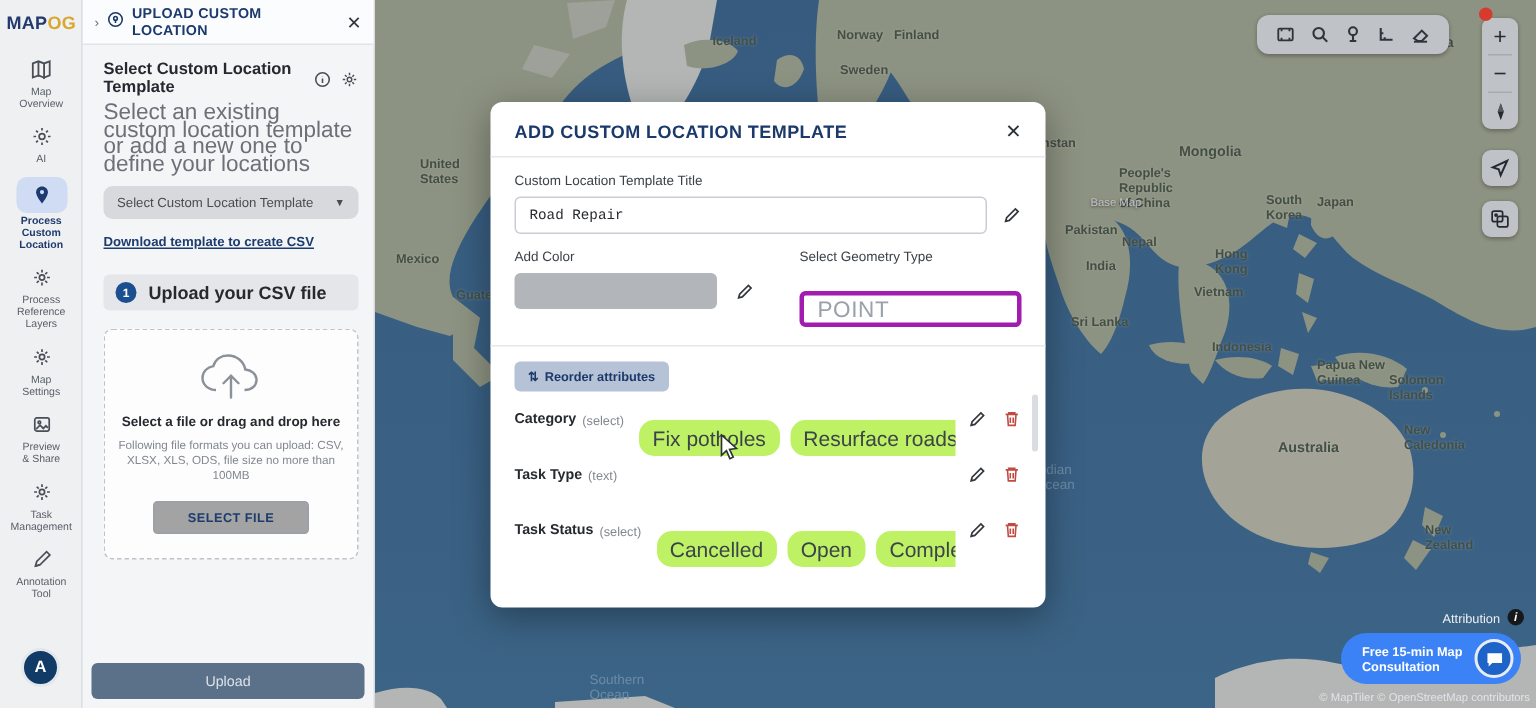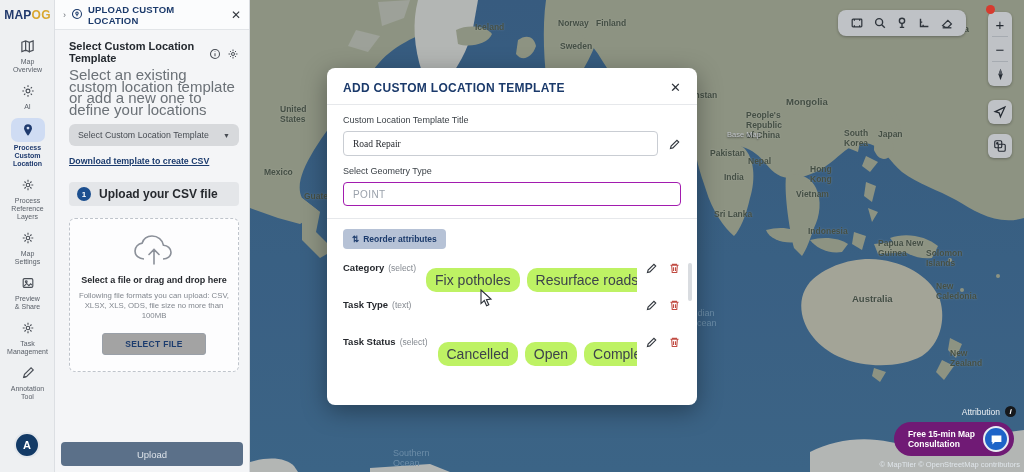--- a/index.html
+++ b/index.html
@@ -31,21 +31,21 @@
             font-size:15px; color:#2c3138; cursor:pointer; }
   .rc-sep { width:16px; height:1px; background:#d3d6da; }
   .basemap-label { position:absolute; left:727px; top:130px; font-size:7.5px; color:#f0f2f4;
                    text-shadow:0 1px 2px rgba(0,0,0,.6); z-index:4; }
 
   
   .attrib-line { position:absolute; right:8px; top:406px; font-size:8.5px; color:#eef1f4; z-index:6;
                  display:flex; align-items:center; gap:5px; }
   .attrib-info { width:11px; height:11px; border-radius:50%; background:#16181b; color:#fff; font-size:8px;
                  display:flex; align-items:center; justify-content:center; font-style:italic; font-weight:bold;}
-  .consult { position:absolute; right:10px; top:422px; height:34px; background:#701a75; border-radius:18px;
+  .consult { position:absolute; right:10px; top:422px; height:34px; background:#3b82f6; border-radius:18px;
              display:flex; align-items:center; padding:0 5px 0 14px; gap:8px; z-index:6; }
   .consult-text { color:#fff; font-size:8.5px; font-weight:bold; line-height:10.5px; white-space:pre-line; }
   .consult-icon { width:26px; height:26px; border-radius:50%; background:#1d63c8; border:2px solid #e8edf3;
                   display:flex; align-items:center; justify-content:center; }
   .copyright { position:absolute; right:4px; top:460px; font-size:7.5px; color:#dfe5ea; z-index:6; }
 
   
   .sidebar { position:absolute; left:0; top:0; width:55px; height:472px; background:#eef0f2;
              border-right:1px solid #dcdfe3; z-index:8; }
   .logo { position:absolute; left:0; top:0; width:55px; height:30px; display:flex; align-items:center;
@@ -99,28 +99,28 @@
   
   .modal { position:absolute; left:327px; top:68px; width:370px; height:337px; background:#fff;
            border-radius:8px; box-shadow:0 6px 24px rgba(0,0,0,.35); z-index:10; }
   .modal-head { display:flex; align-items:center; padding:12px 16px 9px; border-bottom:1px solid #e6e8eb; }
   .modal-title { flex:1; font-size:12px; font-weight:bold; color:#1b3a6b; letter-spacing:.3px; }
   .modal-close { font-size:13px; color:#2c3138; cursor:pointer; }
   .modal-body { padding:10px 16px 0; position:relative; }
   .f-label { font-size:9px; color:#3c4248; }
   .title-row { display:flex; align-items:center; gap:10px; margin-top:6px; }
   .text-input { flex:1; height:25px; border:1px solid #c9cdd3; border-radius:4px; font-size:9.5px;
-                color:#26292e; padding:0 9px; font-family:Liberation Serif, serif; }
+                color:#26292e; padding:0 9px; font-family:Liberation Mono, monospace; }
   .pencil { width:13px; height:13px; color:#33383f; cursor:pointer; flex:none; }
   .two-col { display:flex; margin-top:10px; gap:22px; }
   .col-left { width:168px; } .col-right { flex:1; }
   .color-row { display:flex; align-items:center; gap:12px; margin-top:6px; }
   .swatch { width:135px; height:24px; background:#b2b6bb; border-radius:4px; cursor:pointer; }
-  .geo-box { margin-top:6px; height:24px; border:1px solid #a21caf; border-radius:4px; display:flex;
-             align-items:center; padding:0 9px; font-size:10px; color:#9aa1ab; letter-spacing:.4px; }
+  .geo-box { margin-top:18px; height:24px; border:3px solid #a21caf; border-radius:4px; display:flex;
+             align-items:center; padding:0 9px; font-size:15px; color:#9aa1ab; letter-spacing:.4px; }
   .hr { height:1px; background:#e6e8eb; margin:12px -16px 0; }
   .attr-head { display:flex; align-items:center; margin-top:10px; }
   .attr-title { flex:1; font-size:10.5px; font-weight:bold; color:#1b3a6b; }
   .reorder-btn { background:#b6c2d6; border:none; border-radius:4px; color:#1b3a6b; font-size:8.5px;
                  font-weight:bold; padding:5px 9px; display:flex; align-items:center; gap:4px; cursor:pointer;}
   .attr-row { display:flex; align-items:center; height:37px; }
   .attr-name { font-size:9.5px; font-weight:bold; color:#26292e; }
   .attr-type { font-size:8.5px; color:#83888f; margin-left:4px; }
   .chips { display:flex; gap:7px; margin-left:10px; flex:1; overflow:hidden; }
   .chip { background:#bef264; border-radius:10px; font-size:14px; color:#3d434b; padding:4px 9px;
@@ -460,20 +460,29 @@
     </div>
     <div class="modal-body">
       <div class="f-label">Custom Location Template Title</div>
       <div class="title-row">
         <input class="text-input" value="Road Repair" style="">
         <span class="pencil"><svg viewBox="0 0 16 16" fill="none" stroke="currentColor" stroke-width="1.4">
               <path d="M3 13l.8-3L11 2.8 13.2 5 6 12.2z"></path>
             </svg></span>
       </div>
       <div class="two-col">
+        <div class="col-left">
+          <div class="f-label">Add Color</div>
+          <div class="color-row">
+            <div class="swatch"></div>
+            <span class="pencil"><svg viewBox="0 0 16 16" fill="none" stroke="currentColor" stroke-width="1.4">
+                  <path d="M3 13l.8-3L11 2.8 13.2 5 6 12.2z"></path>
+                </svg></span>
+          </div>
+        </div>
         <div class="col-right">
           <div class="f-label">Select Geometry Type</div>
           <div class="geo-box">POINT</div>
         </div>
       </div>
       <div class="hr"></div>
       <div class="attr-head">
         <button class="reorder-btn">
           <span>⇅</span>
           <span>Reorder attributes</span>

